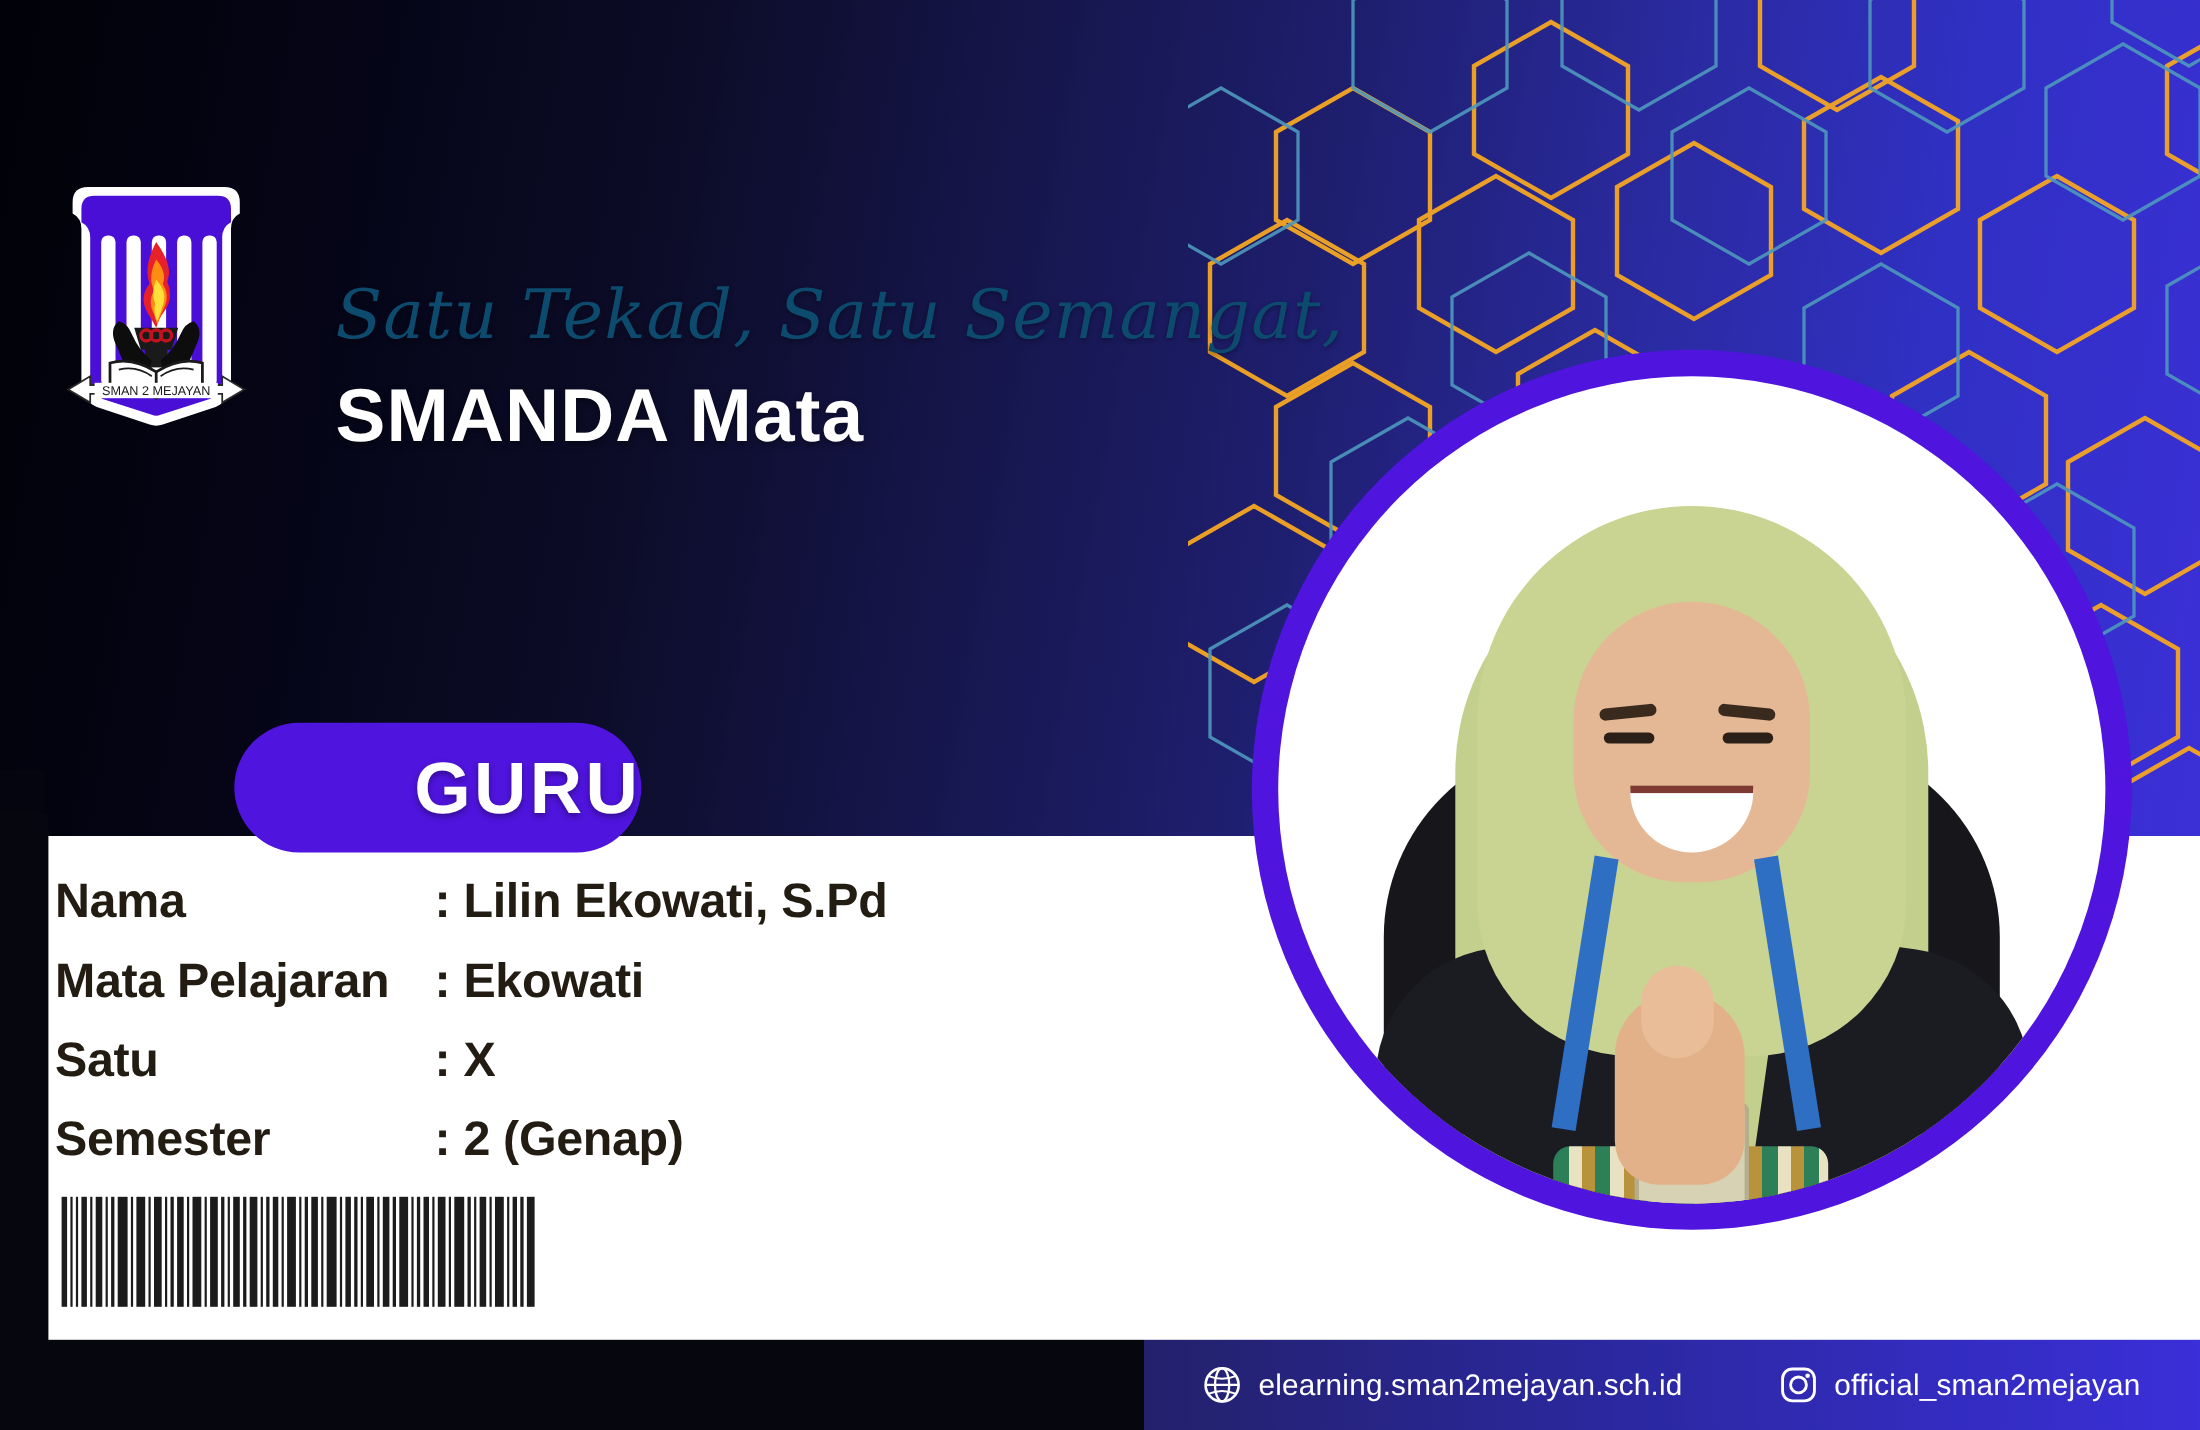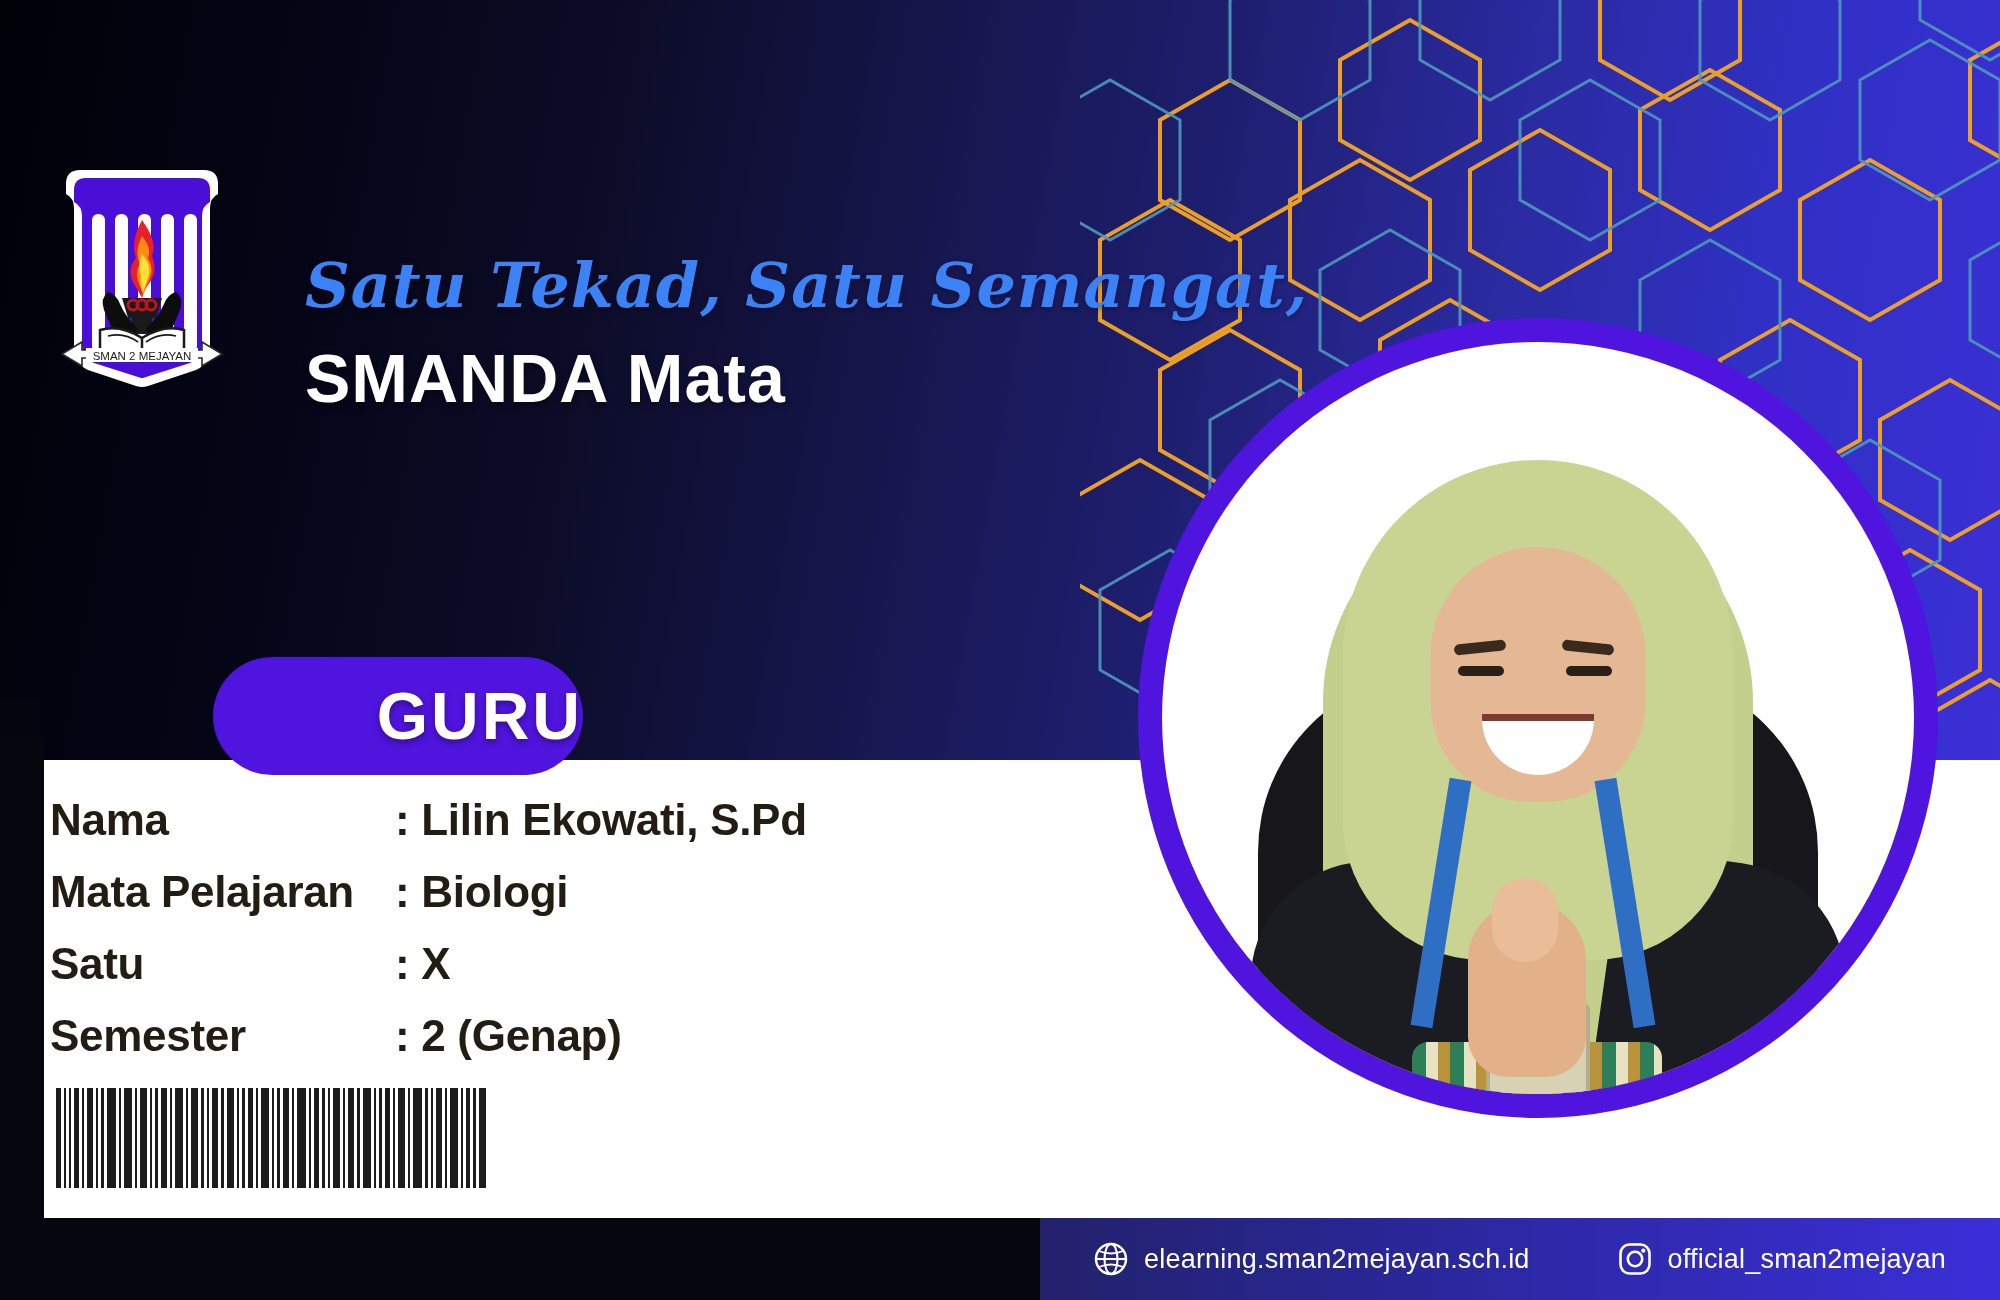--- a/index.html
+++ b/index.html
@@ -28,23 +28,23 @@
   .ficon svg{display:block;}
 
   
   #footleftdark{position:absolute;left:0;top:1218px;width:1040px;height:82px;background:#06060e;}
 
   
   #logo{position:absolute;left:52px;top:158px;width:180px;height:230px;}
 
   
   #tagline{position:absolute;left:305px;top:255px;width:760px;}
-  #tag1{font-family:"DejaVu Serif",serif;font-style:italic;font-size:62px;color:#3b82f6;
+  #tag1{font-family:"DejaVu Serif",serif;font-style:italic;font-size:62px;color:#0c4a6e;
         letter-spacing:1px;line-height:1;white-space:nowrap;
-        text-shadow:0 2px 5px rgba(0,0,0,.35);font-weight:bold;}
+        text-shadow:0 2px 5px rgba(0,0,0,.35);}
   #tag2{margin-top:22px;font-size:68px;font-weight:bold;color:#ffffff;letter-spacing:1px;
         white-space:nowrap;text-shadow:0 3px 7px rgba(0,0,0,.4);}
 
   
   #guru{position:absolute;left:213px;top:657px;width:370px;height:118px;
         background:#4f14dd;border-radius:60px;display:flex;align-items:center;justify-content:flex-end;}
   #guru span{color:#fff;font-size:66px;font-weight:bold;letter-spacing:3px;
              text-shadow:0 3px 6px rgba(0,0,0,.35);}
 
   
@@ -195,21 +195,21 @@
     <span>GURU</span>
   </div>
 
   <div id="info">
     <div class="row">
       <div class="lbl">Nama</div>
       <div class="val">: Lilin Ekowati, S.Pd</div>
     </div>
     <div class="row">
       <div class="lbl">Mata Pelajaran</div>
-      <div class="val">: Biologi</div>
+      <div class="val">: Ekowati</div>
     </div>
     <div class="row">
       <div class="lbl">Satu</div>
       <div class="val">: X</div>
     </div>
     <div class="row">
       <div class="lbl">Semester</div>
       <div class="val">: 2 (Genap)</div>
     </div>
   </div>

